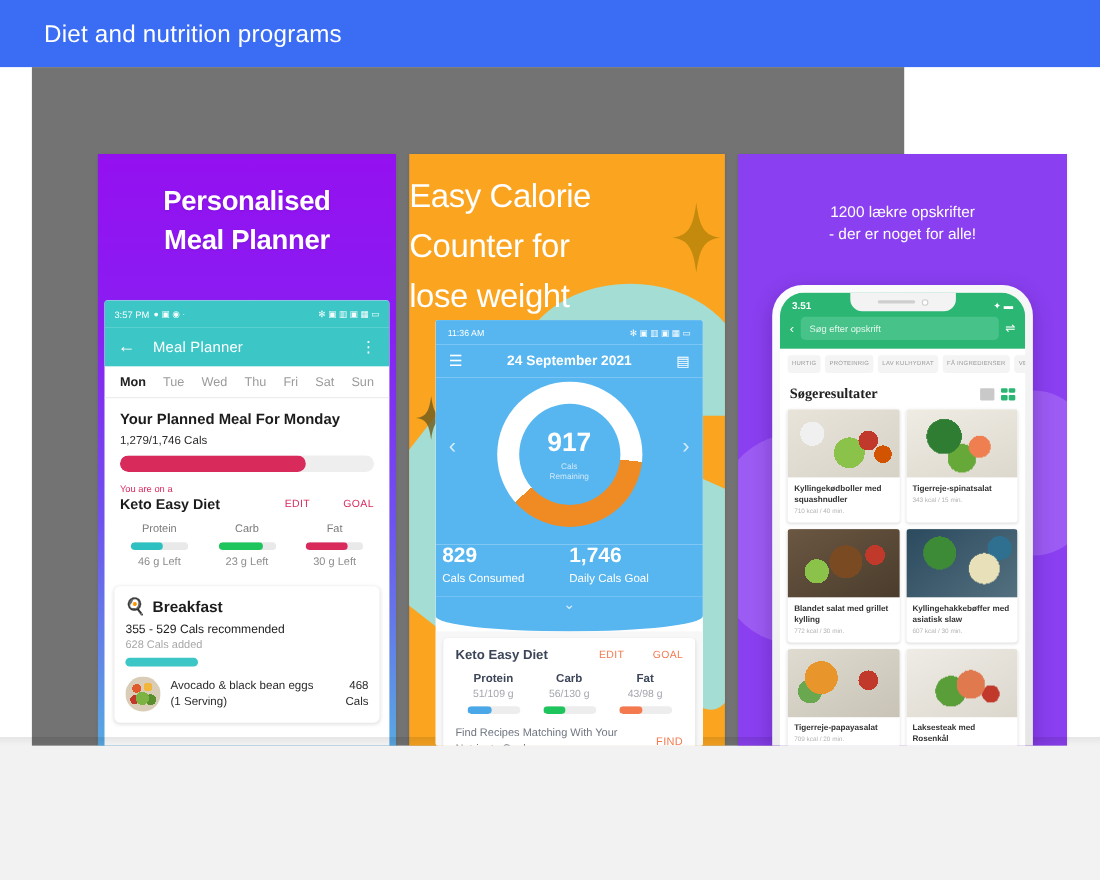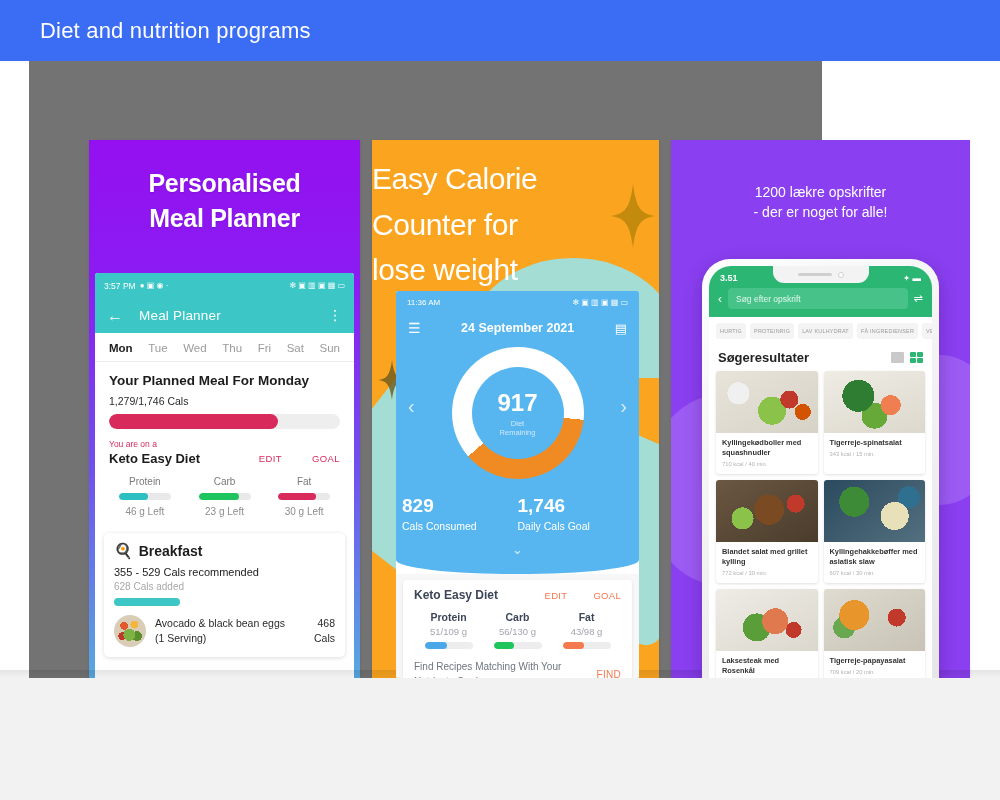--- a/index.html
+++ b/index.html
@@ -218,21 +218,21 @@
   .notch .cam { width: 6px; height: 6px; border-radius:50%; background:#fff; border:1px solid #cfcfcf; }
   .g3row { display:flex; align-items:center; justify-content:space-between; color:#fff; font-size:8.5px;
     padding: 0 2px 5px; position:relative; z-index: 2; }
   .g3row .t3 { font-weight: bold; font-size: 9px; }
   .searchrow { display:flex; align-items:center; gap:6px; }
   .searchbox { flex:1; height: 21px; background:#47c289; border-radius:4px;
     display:flex; align-items:center; padding: 0 8px; color:#e2f7ed; font-size:8.5px; }
   .chips { display:flex; gap:4px; padding: 6px 7px 6px; background:#fff; }
   .chip { background:#f4f4f4; border-radius:3px; color:#9a9a9a; font-size:5.4px;
     padding: 5px 4px; white-space:nowrap; letter-spacing:.25px; }
-  .srhead { display:flex; align-items:center; padding: 5px 9px 6px; }
+  .srhead { display:flex; align-items:center; padding: 5px 9px 6px; font-family: Liberation Serif, serif; }
   .srhead .st { font-size: 13px; font-weight: bold; color:#222; }
   .srhead .icons { margin-left:auto; display:flex; gap:6px; align-items:center; }
   .vlist { width:13px; height:11px; background:#c9c9c9; border-radius:1px; }
   .vgrid { width:13px; height:11px; display:grid; grid-template-columns:1fr 1fr; grid-template-rows:1fr 1fr; gap:1.5px; }
   .vgrid i { background:#2bb673; border-radius:1px; display:block; }
   .rgrid { display:grid; grid-template-columns:1fr 1fr; gap:6px; padding: 0 7px; }
   .rcard { background:#fff; border-radius:3px; box-shadow: 0 1px 3px rgba(0,0,0,.13); overflow:hidden; }
   .rimg { height: 62px; }
   .rbody { padding: 5px 6px 7px; }
   .rtitle { font-size: 7.4px; font-weight:bold; color:#333; line-height:1.35; }
@@ -408,21 +408,21 @@
           </div>
 
           <div class="ringarea">
             <span class="arrow l">‹</span>
             <span class="arrow r">›</span>
             <div class="ringwrap">
               <div class="ring" id="c2ring" style="background: conic-gradient(from 96deg, rgb(239, 139, 34) 0deg, rgb(239, 139, 34) 133deg, rgb(255, 255, 255) 133deg, rgb(255, 255, 255) 360deg);"></div>
               <div class="ringhole">
                 <div class="big">917</div>
                 <div class="sml">
-                  <div>Diet</div>
+                  <div>Cals</div>
                   <div>Remaining</div>
                 </div>
               </div>
             </div>
           </div>
 
           <div class="twostat">
             <div class="s">
               <div class="v">829</div>
               <div class="k">Cals Consumed</div>
@@ -550,33 +550,33 @@
                 </div>
               </div>
               <div class="rcard">
                 <div class="rimg ph4"></div>
                 <div class="rbody">
                   <div class="rtitle">Kyllingehakkebøffer med asiatisk slaw</div>
                   <div class="rmeta">607 kcal / 30 min.</div>
                 </div>
               </div>
               <div class="rcard">
-                <div class="rimg ph6"></div>
-                <div class="rbody">
-                  <div class="rtitle">Laksesteak med Rosenkål</div>
-
-                </div>
-              </div>
-              <div class="rcard">
                 <div class="rimg ph5"></div>
                 <div class="rbody">
                   <div class="rtitle">Tigerreje-papayasalat</div>
                   <div class="rmeta">709 kcal / 20 min.</div>
                 </div>
               </div>
+              <div class="rcard">
+                <div class="rimg ph6"></div>
+                <div class="rbody">
+                  <div class="rtitle">Laksesteak med Rosenkål</div>
+
+                </div>
+              </div>
 
             </div>
           </div>
         </div>
       </div>
 
     </div>
   </div>
 
   <div id="floorshade"></div>

